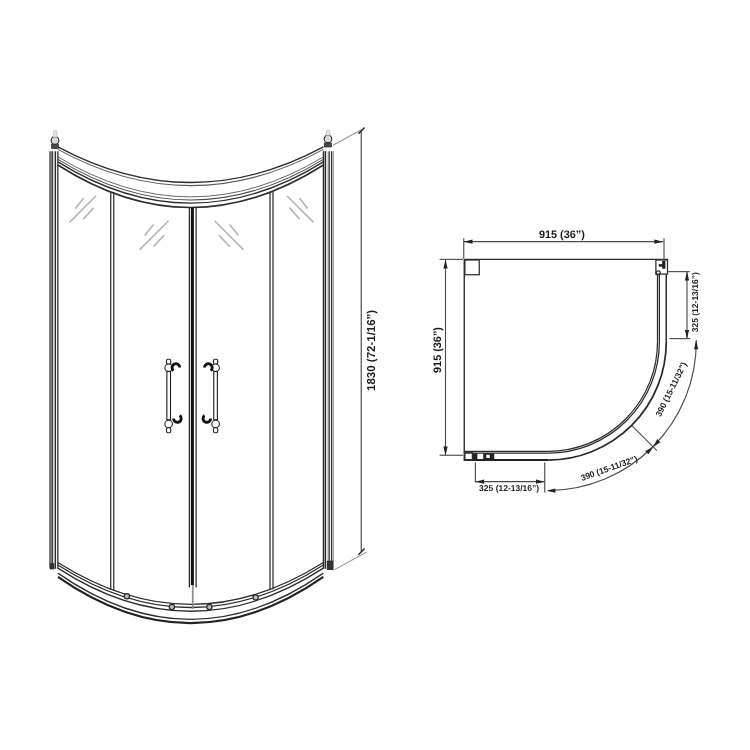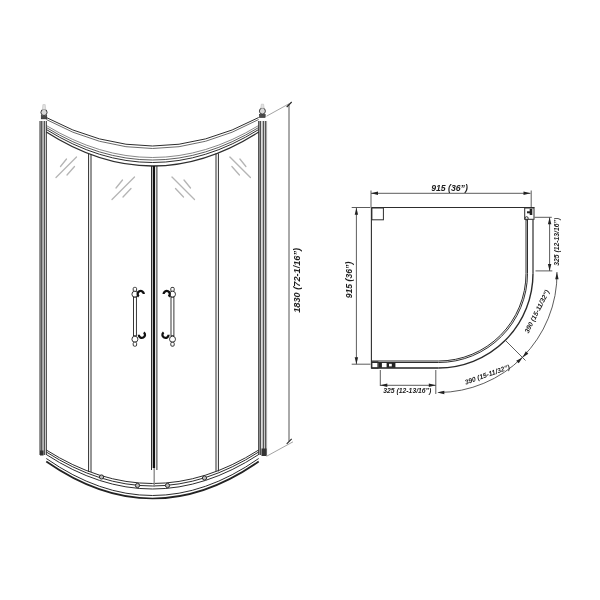--- a/index.html
+++ b/index.html
@@ -1,16 +1,16 @@
 <!DOCTYPE html>
 <html><head>
 <meta charset="utf-8">
 <style>
   html,body{margin:0;padding:0;background:#fff;}
-  #c{width:512px;height:600px;position:relative;font-style:italic;}
+  #c{width:512px;height:600px;position:relative;}
   svg{display:block;}
   text{font-family:"Liberation Sans",sans-serif;fill:#1c1c1c;}
 </style>
 </head>
 <body>
 <div id="c">
 <svg width="600" height="600" viewBox="0 0 600 600">
 <rect width="600" height="600" fill="#ffffff"></rect>
 
 <g id="postfills">

